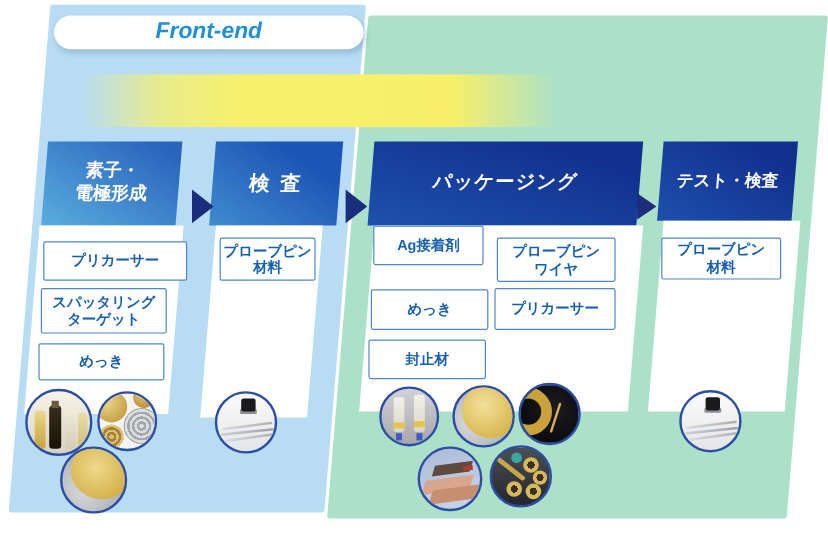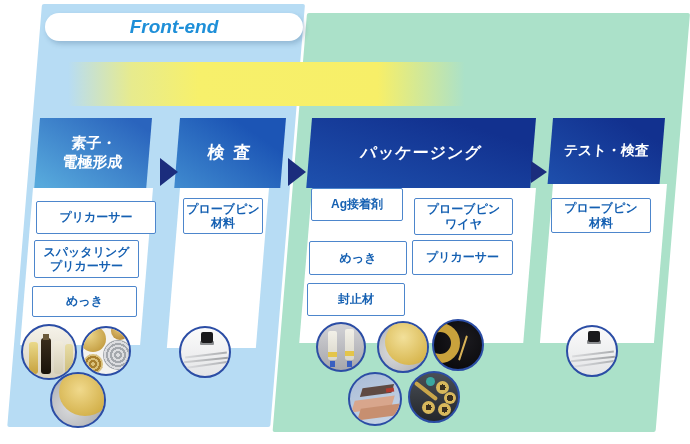--- a/index.html
+++ b/index.html
@@ -72,21 +72,21 @@
   <div class="abs skew panel p2"></div>
   <div class="abs skew panel p3"></div>
   <div class="abs skew panel p4"></div>
 
   <div class="abs arr" style="left:160px;top:158px;"></div>
   <div class="abs arr" style="left:288px;top:158px;"></div>
   <div class="abs arr arr-sm" style="left:531px;top:161px;"></div>
 
   <div class="abs box" style="left:36px;top:201px;width:120px;height:33px;">プリカーサー</div>
   <div class="abs box" style="left:34px;top:240px;width:105px;height:38px;">スパッタリング
-プリカーサー</div>
+ターゲット</div>
   <div class="abs box" style="left:32px;top:286px;width:105px;height:31px;">めっき</div>
 
   <div class="abs box" style="left:183px;top:198px;width:80px;height:36px;">プローブピン
 材料</div>
 
   <div class="abs box" style="left:311px;top:188px;width:92px;height:33px;">Ag接着剤</div>
   <div class="abs box" style="left:414px;top:198px;width:99px;height:37px;">プローブピン
 ワイヤ</div>
   <div class="abs box" style="left:309px;top:241px;width:98px;height:34px;">めっき</div>
   <div class="abs box" style="left:412px;top:240px;width:101px;height:35px;">プリカーサー</div>

